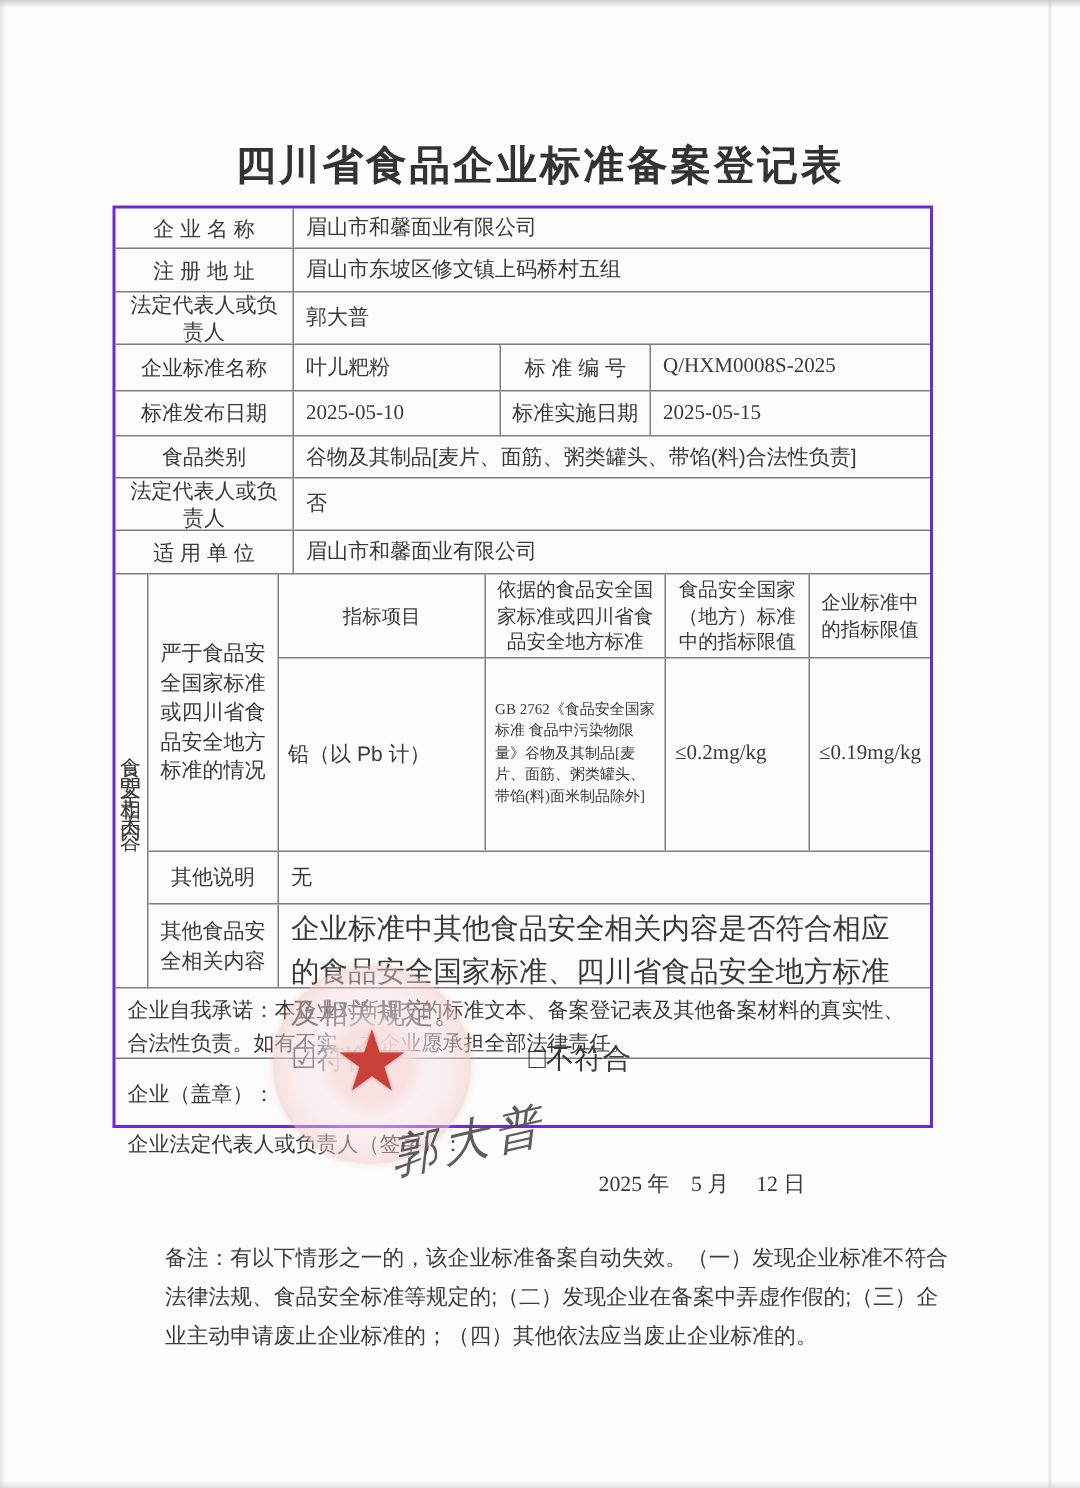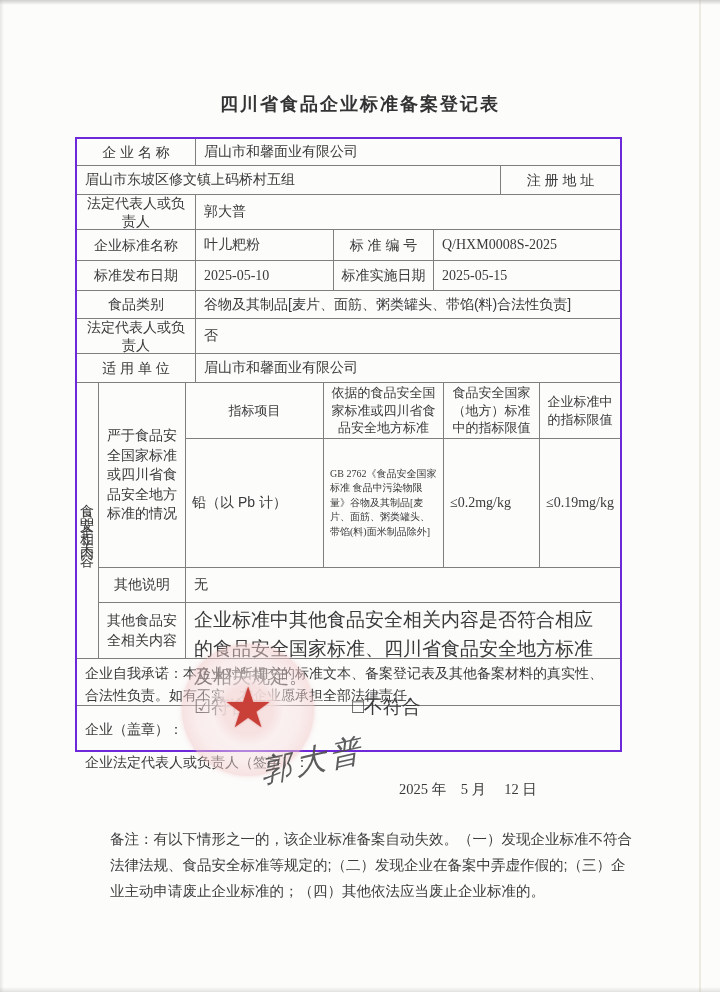--- a/index.html
+++ b/index.html
@@ -11,21 +11,21 @@
   .edge-top   { position:absolute; left:0; top:0; width:100%; height:5px;
                 background:linear-gradient(to bottom, rgba(170,170,168,.55), rgba(170,170,168,0)); }
   .edge-left  { position:absolute; left:0; top:0; width:4px; height:100%;
                 background:linear-gradient(to right, rgba(190,190,188,.35), rgba(190,190,188,0)); }
   .edge-bottom{ position:absolute; left:0; bottom:0; width:100%; height:5px;
                 background:linear-gradient(to top, rgba(185,185,182,.4), rgba(185,185,182,0)); }
   .scan-line  { position:absolute; left:699px; top:0; width:2px; height:100%;
                 background:rgba(196,192,172,.30); }
 
   .title { position:absolute; top:92px; left:0; width:100%; text-align:center;
-           font-size:18px; font-weight:bold; letter-spacing:2px; color:#333; }
+           font-size:27px; font-weight:bold; letter-spacing:2px; color:#333; }
 
   .tbl { position:absolute; left:75px; top:137px; width:547px; height:615px;
          border:2px solid #6d28d9; font-size:14px; }
   .r   { display:flex; border-bottom:1px solid #7f7f7f; }
   .c   { border-right:1px solid #7f7f7f; display:flex; align-items:center;
          padding:2px 8px; overflow:hidden; }
   .c:last-child { border-right:none; }
   .lab { justify-content:center; text-align:center; padding:2px 5px; line-height:1.3; }
   .val { text-align:left; }
   .flex1 { flex:1; }
@@ -102,22 +102,22 @@
   <div class="title">四川省食品企业标准备案登记表</div>
 
   <div class="tbl">
 
     <div class="r h1">
       <div class="c lab w-label">企 业 名 称</div>
       <div class="c val flex1">眉山市和馨面业有限公司</div>
     </div>
 
     <div class="r h2">
+      <div class="c lab w-label">注 册 地 址</div>
       <div class="c val flex1">眉山市东坡区修文镇上码桥村五组</div>
-      <div class="c lab w-label">注 册 地 址</div>
     </div>
 
     <div class="r h3">
       <div class="c lab w-label">法定代表人或负责人</div>
       <div class="c val flex1">郭大普</div>
     </div>
 
     <div class="r h4">
       <div class="c lab w-label">企业标准名称</div>
       <div class="c val w-c2">叶儿粑粉</div>

